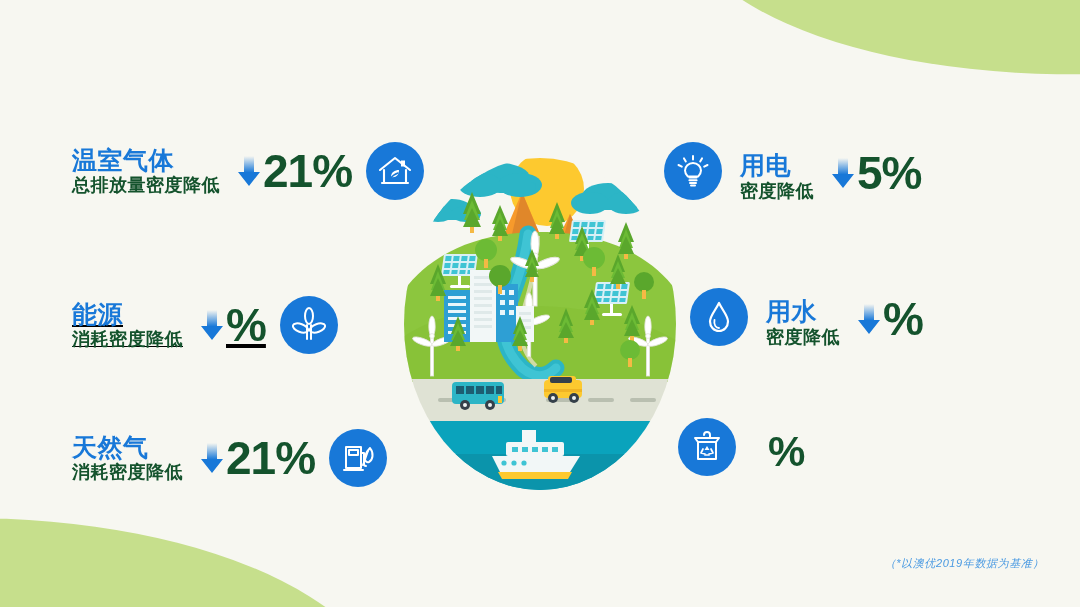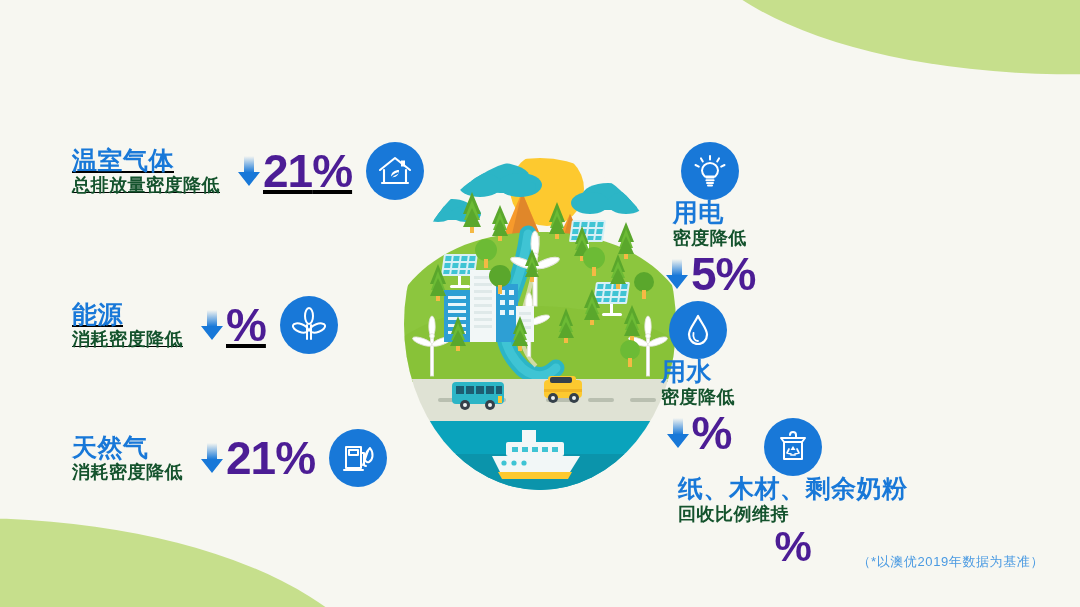--- a/index.html
+++ b/index.html
@@ -26,63 +26,63 @@
 
   
   .scene{
     position:absolute;left:404px;top:154px;width:272px;height:336px;
   }
   .scene svg{display:block;width:100%;height:100%;}
 
   
   .stat{position:absolute;display:flex;align-items:center;}
   .stat.left{flex-direction:row;}
-  .stat.right{flex-direction:column;}
+  .stat.right{flex-direction:row;align-items:flex-end;}
 
   .circ{
     width:58px;height:58px;border-radius:50%;
     background:#1878d8;flex:none;
     display:flex;align-items:center;justify-content:center;
   }
   .circ svg{display:block;}
 
   .txt{line-height:1.02;}
   .txt .t1{
     color:#1878d8;font-weight:bold;font-size:25px;letter-spacing:.5px;
     white-space:nowrap;
   }
   .txt .t2{
     color:#14532d;font-weight:bold;font-size:18px;letter-spacing:.5px;
     white-space:nowrap;margin-top:3px;
   }
   .pct{
-    color:#4c1d95;font-weight:bold;font-size:46px;white-space:nowrap;
+    color:#14532d;font-weight:bold;font-size:46px;white-space:nowrap;
     display:flex;align-items:center;letter-spacing:-1px;
   }
   .pct.big{font-size:42px;}
   .arrow{flex:none;margin-right:1px;}
 
   
-  #stat-greenhouse{left:72px;top:142px;text-decoration:underline;}
+  #stat-greenhouse{left:72px;top:142px;}
   #stat-energy   {left:72px;top:296px;text-decoration:underline;}
   #stat-gas      {left:72px;top:429px;}
 
   
   #stat-power    {left:664px;top:142px;}
-  #stat-water    {left:661px;top:288px;margin-top:13px;}
+  #stat-water    {left:690px;top:288px;}
   #stat-recycle  {left:678px;top:418px;}
 
   .gap-a{width:16px;flex:none;}
   .gap-b{width:14px;flex:none;}
   .gap-c{width:18px;flex:none;}
 
   
   .footnote{
     position:absolute;right:36px;bottom:36px;
-    color:#4a9ae2;font-size:13px;letter-spacing:.6px;white-space:nowrap;
+    color:#4a9ae2;font-size:11px;letter-spacing:.6px;white-space:nowrap;font-style:italic;
   }
 </style>
 </head>
 <body>
 
 <div class="stage">
 
   <div class="blob blob-tr"></div>
   <div class="blob blob-bl"></div>
 
@@ -594,24 +594,20 @@
         <path d="M15,6 a3,3 0 0 1 6,0 v2"></path>
         <path d="M6,9 H30 L27,13 H9 Z"></path>
         <rect x="9" y="13" width="18" height="17"></rect>
         <path d="M18,17 l2.5,4 h-5 z" fill="#fff" stroke="none"></path>
         <path d="M14,20 l-2,4 l4,1" stroke-width="1.7"></path>
         <path d="M22,20 l2,4 l-4,1" stroke-width="1.7"></path>
         <path d="M16,26 h4" stroke-width="1.7"></path>
       </svg>
     </div>
     <div class="gap-c"></div>
-    <div class="txt">
-      <div class="t1">纸、木材、剩余奶粉</div>
-      <div class="t2">回收比例维持</div>
-    </div>
     <div class="gap-b"></div>
     <div class="pct big">
       <span>%</span>
     </div>
   </div>
 
   <div class="footnote">（*以澳优2019年数据为基准）</div>
 
 </div>
 

